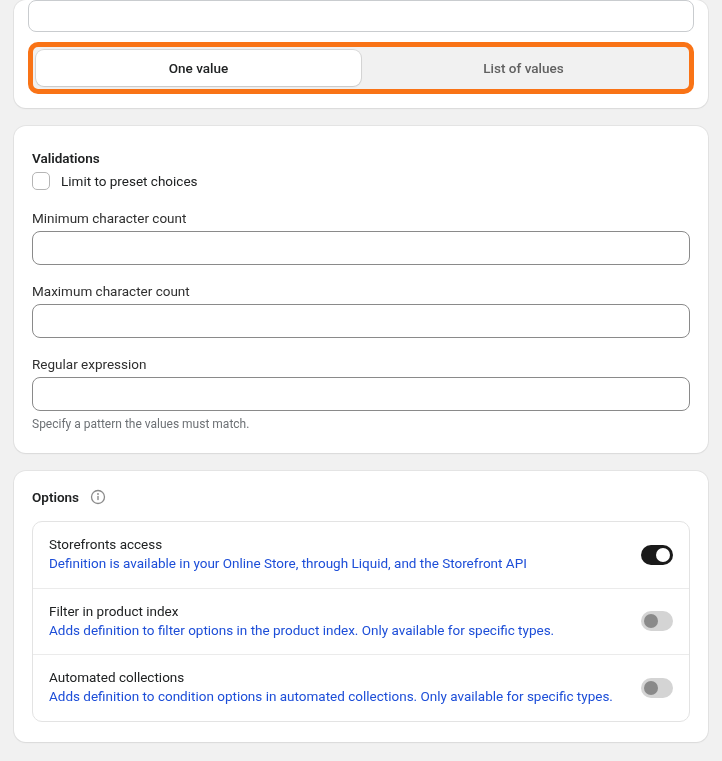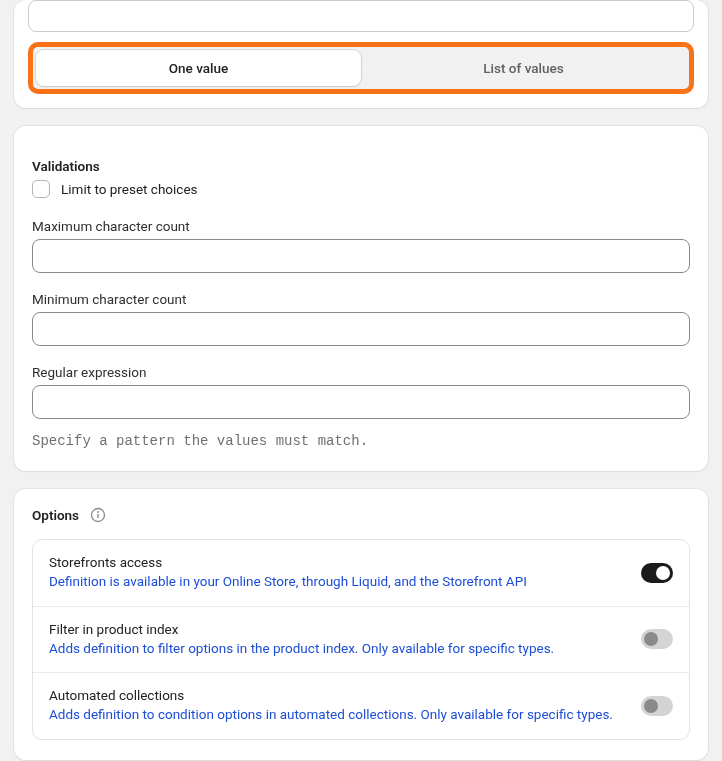--- a/index.html
+++ b/index.html
@@ -43,21 +43,21 @@
       color: #616161;
       border-radius: 8px;
       cursor: pointer;
     }
     .segmented-item.active {
       background: #fff;
       color: #202223;
       box-shadow: 0 0 0 1px rgba(0,0,0,0.1), 0 1px 2px rgba(0,0,0,0.08);
     }
     .validations {
-      padding: 32px 18px 22px 18px;
+      padding: 24px 18px 22px 18px;
     }
     .section-title {
       font-size: 13.5px;
       font-weight: 600;
       color: #202223;
       margin-bottom: 6px;
     }
     .section-desc {
       font-size: 13.5px;
       color: #6d7175;
@@ -93,24 +93,23 @@
       height: 34px;
       border: 1px solid #8a8a8a;
       border-radius: 8px;
       padding: 0 12px;
       font-size: 14px;
       font-family: inherit;
     }
     .field-group { margin-bottom: 18px; }
     .field-group:last-child { margin-bottom: 0; }
     .field-help {
-      font-size: 14px;
+      font-size: 12px;
       color: #6d7175;
-      margin-top: 14px;
-      font-family: Liberation Mono, monospace;
+      margin-top: 6px;
     }
     .options {
       padding: 18px 18px 20px 18px;
     }
     .options-header {
       display: flex;
       align-items: center;
       gap: 11px;
       margin-bottom: 16px;
     }
@@ -193,26 +192,26 @@
 
 <div class="card validations">
   <div class="section-title">Validations</div>
 
   <div class="checkbox-row">
     <div class="checkbox"></div>
     <div class="checkbox-label">Limit to preset choices</div>
   </div>
 
   <div class="field-group">
+    <label class="field-label">Minimum character count</label>
+    <input class="text-input" type="text" value="" style="">
+  </div>
+
+  <div class="field-group">
     <label class="field-label">Maximum character count</label>
-    <input class="text-input" type="text" value="" style="">
-  </div>
-
-  <div class="field-group">
-    <label class="field-label">Minimum character count</label>
     <input class="text-input" type="text" value="" style="">
   </div>
 
   <div class="field-group">
     <label class="field-label">Regular expression</label>
     <input class="text-input" type="text" value="" style="">
     <div class="field-help">Specify a pattern the values must match.</div>
   </div>
 </div>
 

